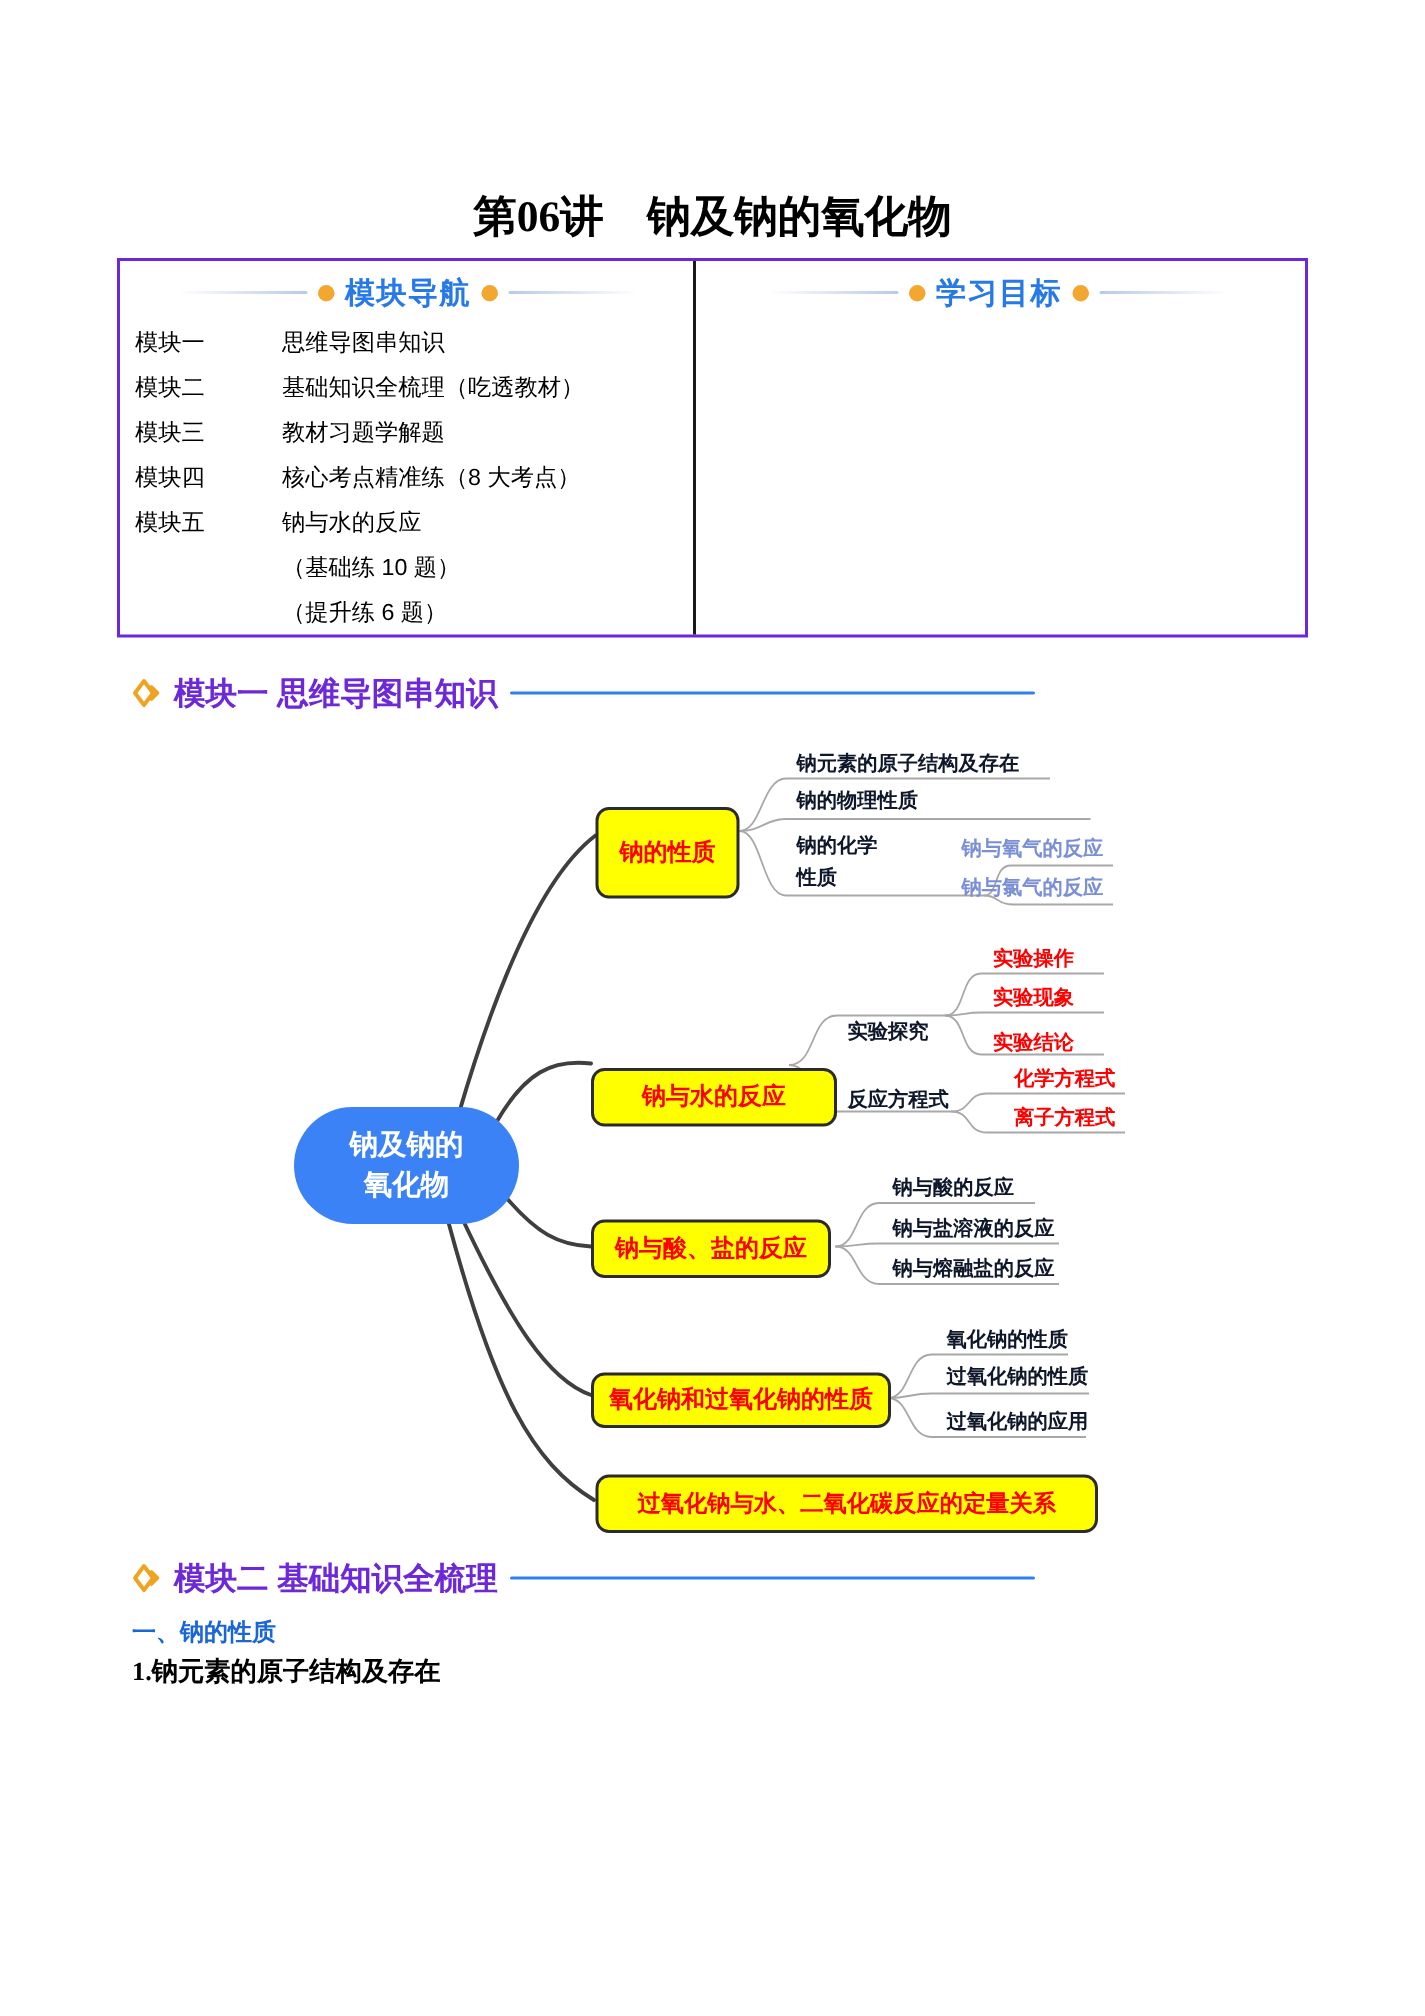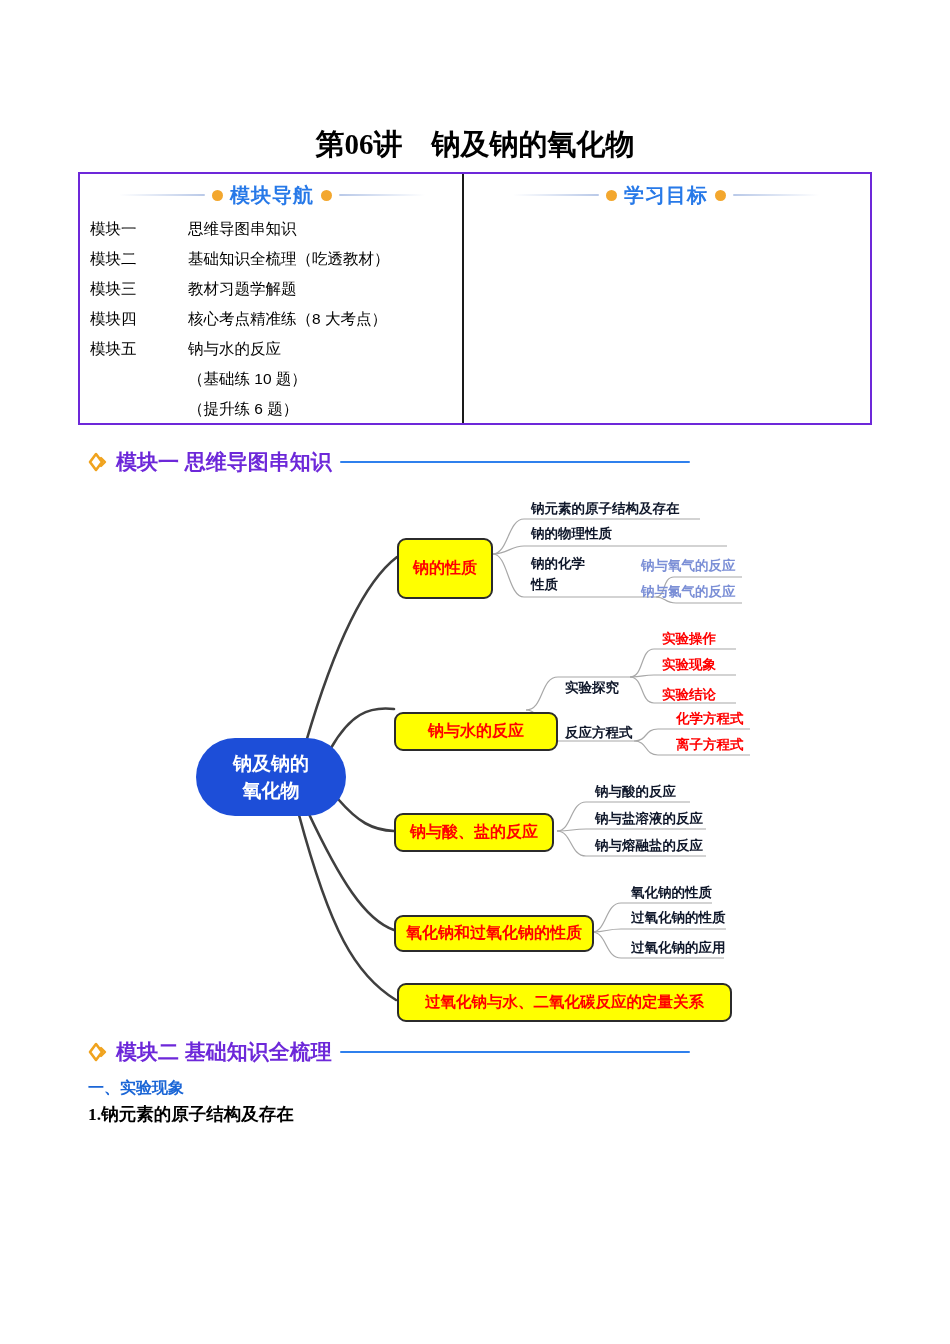--- a/index.html
+++ b/index.html
@@ -25,21 +25,21 @@
     font-size:15.5px;line-height:30px;color:#000;}
   .goal-text{font-size:15.5px;line-height:33.6px;color:#000;text-align:justify;width:384px;}
   
   .sec-header{display:flex;align-items:center;gap:8px;}
   .sec-title{color:#6d28d9;font-weight:bold;font-size:21px;white-space:nowrap;}
   .sec-line{height:2px;background:#2F80ED;flex:1;border-radius:2px;}
   .sec1{left:88px;top:448px;width:602px;}
   .sec2{left:88px;top:1038px;width:602px;}
   
   svg.map{left:0;top:0;width:950px;height:1344px;pointer-events:none;}
-  .root-node{left:196px;top:738px;width:150px;height:78px;background:#1d4ed8;border-radius:39px;
+  .root-node{left:196px;top:738px;width:150px;height:78px;background:#3b82f6;border-radius:39px;
     color:#fff;font-weight:bold;font-size:19px;line-height:27px;text-align:center;
     display:flex;flex-direction:column;justify-content:center;}
   .branch-box{background:#FFFF00;border:2px solid #2b2b2b;border-radius:9px;color:#FF0000;
     font-weight:bold;font-size:16px;white-space:nowrap;box-sizing:border-box;}
   .bb1{left:397px;top:538px;padding:18px 14px;}
   .bb2{left:394px;top:712px;padding:7px 32px;}
   .bb3{left:394px;top:813px;padding:7px 14px;}
   .bb4{left:394px;top:915px;padding:6px 10px;}
   .bb5{left:397px;top:983px;padding:7px 26px;font-size:15.5px;}
   .leaf{font-weight:bold;font-size:13.5px;white-space:nowrap;line-height:14px;}
@@ -175,14 +175,14 @@
 
 <div class="abs sec-header sec2">
   <svg class="dia-icon" viewBox="0 0 20 20">
     <path d="M8 2 L14 10 L8 18 L2 10 Z" fill="none" stroke="#F0A31E" stroke-width="2.6" stroke-linejoin="round"></path>
     <path d="M13 6 L17 10 L13 14" fill="none" stroke="#F0A31E" stroke-width="2.4" stroke-linejoin="round" stroke-linecap="round"></path>
   </svg>
   <span class="sec-title">模块二 基础知识全梳理</span>
   <span class="sec-line"></span>
 </div>
 
-<div class="abs sub-blue">一、实验现象</div>
+<div class="abs sub-blue">一、钠的性质</div>
 <div class="abs sub-black">1.钠元素的原子结构及存在</div>
 
 </body></html>

